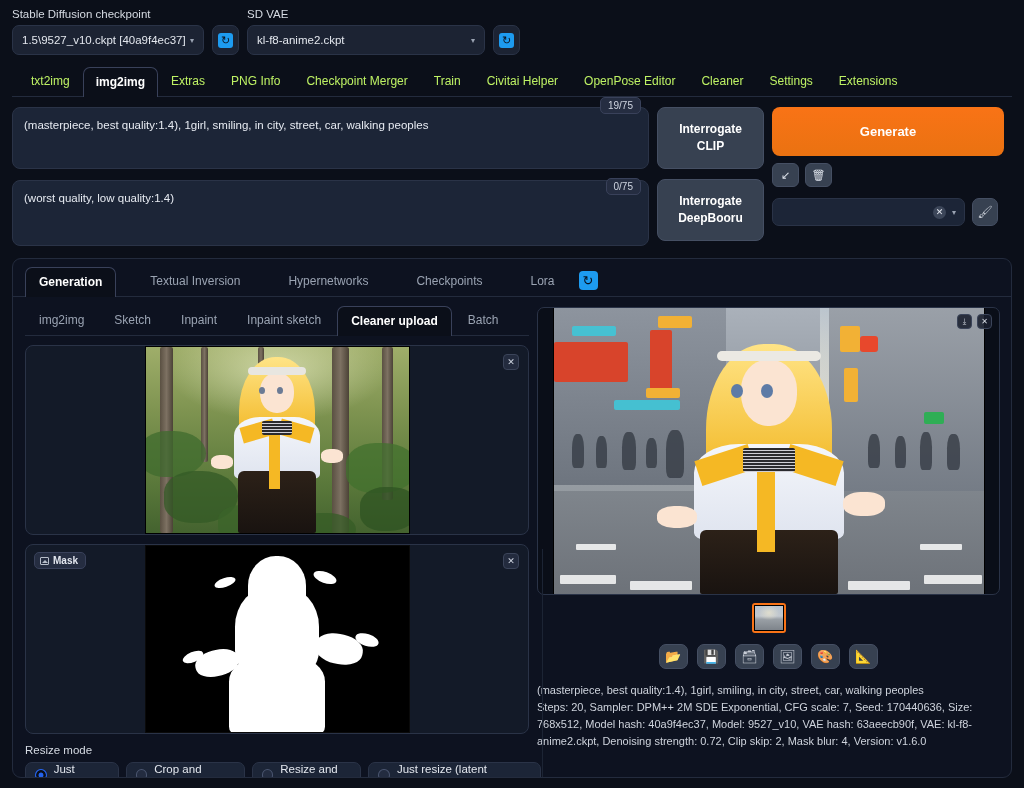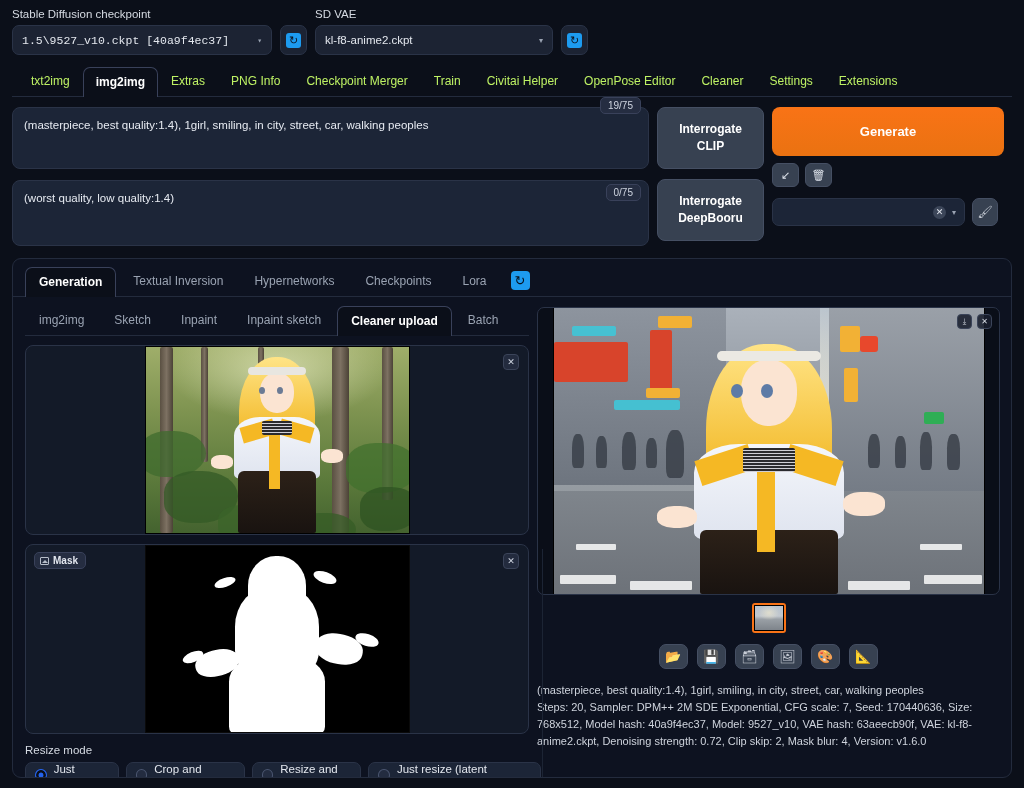--- a/index.html
+++ b/index.html
@@ -19,21 +19,21 @@
   .topbar { display: flex; align-items: flex-end; gap: 8px; }
   .model-group { display: flex; flex-direction: column; }
   .field-label { font-size: 11.5px; color: #d5dae2; margin-bottom: 5px; }
   .select-box {
     height: 30px; border-radius: 7px; background: #1c2333;
     border: 1px solid #2b3burn; border: 1px solid #2a3347;
     display: flex; align-items: center; padding: 0 9px;
     font-size: 11.5px; color: #e3e7ee; position: relative;
   }
   .select-box .caret { margin-left: auto; font-size: 8px; color: #9aa3b2; }
-  #ckpt-select { width: 260px; font-family: Liberation Mono, monospace; }
+  #ckpt-select { width: 192px; }
   #vae-select { width: 238px; }
   .refresh-btn {
     width: 27px; height: 30px; border-radius: 7px; background: #1c2333;
     border: 1px solid #2a3347; display: flex; align-items: center; justify-content: center;
     cursor: pointer;
   }
   .refresh-glyph {
     width: 15px; height: 15px; border-radius: 3px; background: #1d9bf0;
     display: flex; align-items: center; justify-content: center;
     color: #0b0f19; font-size: 11px; line-height: 1;
@@ -279,21 +279,21 @@
       <div class="tab">OpenPose Editor</div>
       <div class="tab">Cleaner</div>
       <div class="tab">Settings</div>
       <div class="tab">Extensions</div>
     </div>
 
   <div class="prompt-row">
     <div class="prompt-col">
       <div class="token-counter">19/75</div>
       <div class="prompt-box">(masterpiece, best quality:1.4), 1girl, smiling, in city, street, car, walking peoples</div>
-      <div class="token-counter" style="top:77px;">0/75</div>
+      <div class="token-counter" style="top:71px;">0/75</div>
       <div class="prompt-box neg">(worst quality, low quality:1.4)</div>
     </div>
 
     <div class="side-col">
       <div class="interrogate-col">
         <div class="interrogate-btn">
           <span>Interrogate</span>
           <span>CLIP</span>
         </div>
         <div class="interrogate-btn">
@@ -319,21 +319,21 @@
           <div class="brush-btn">
             <span>🖌</span>
           </div>
         </div>
       </div>
     </div>
   </div>
 
   <div class="panel">
     <div class="tabs-gen" id="gen-tabs-host">
-      <div id="gen-tabs" style="display:flex;align-items:flex-end;gap:3px;">
+      <div id="gen-tabs" style="display:flex;align-items:flex-end;gap:20px;">
           <div class="tab2 active">Generation</div>
           <div class="tab2">Textual Inversion</div>
           <div class="tab2">Hypernetworks</div>
           <div class="tab2">Checkpoints</div>
           <div class="tab2">Lora</div>
         </div>
       <div class="lora-refresh">
         <span>↻</span>
       </div>
     </div>

